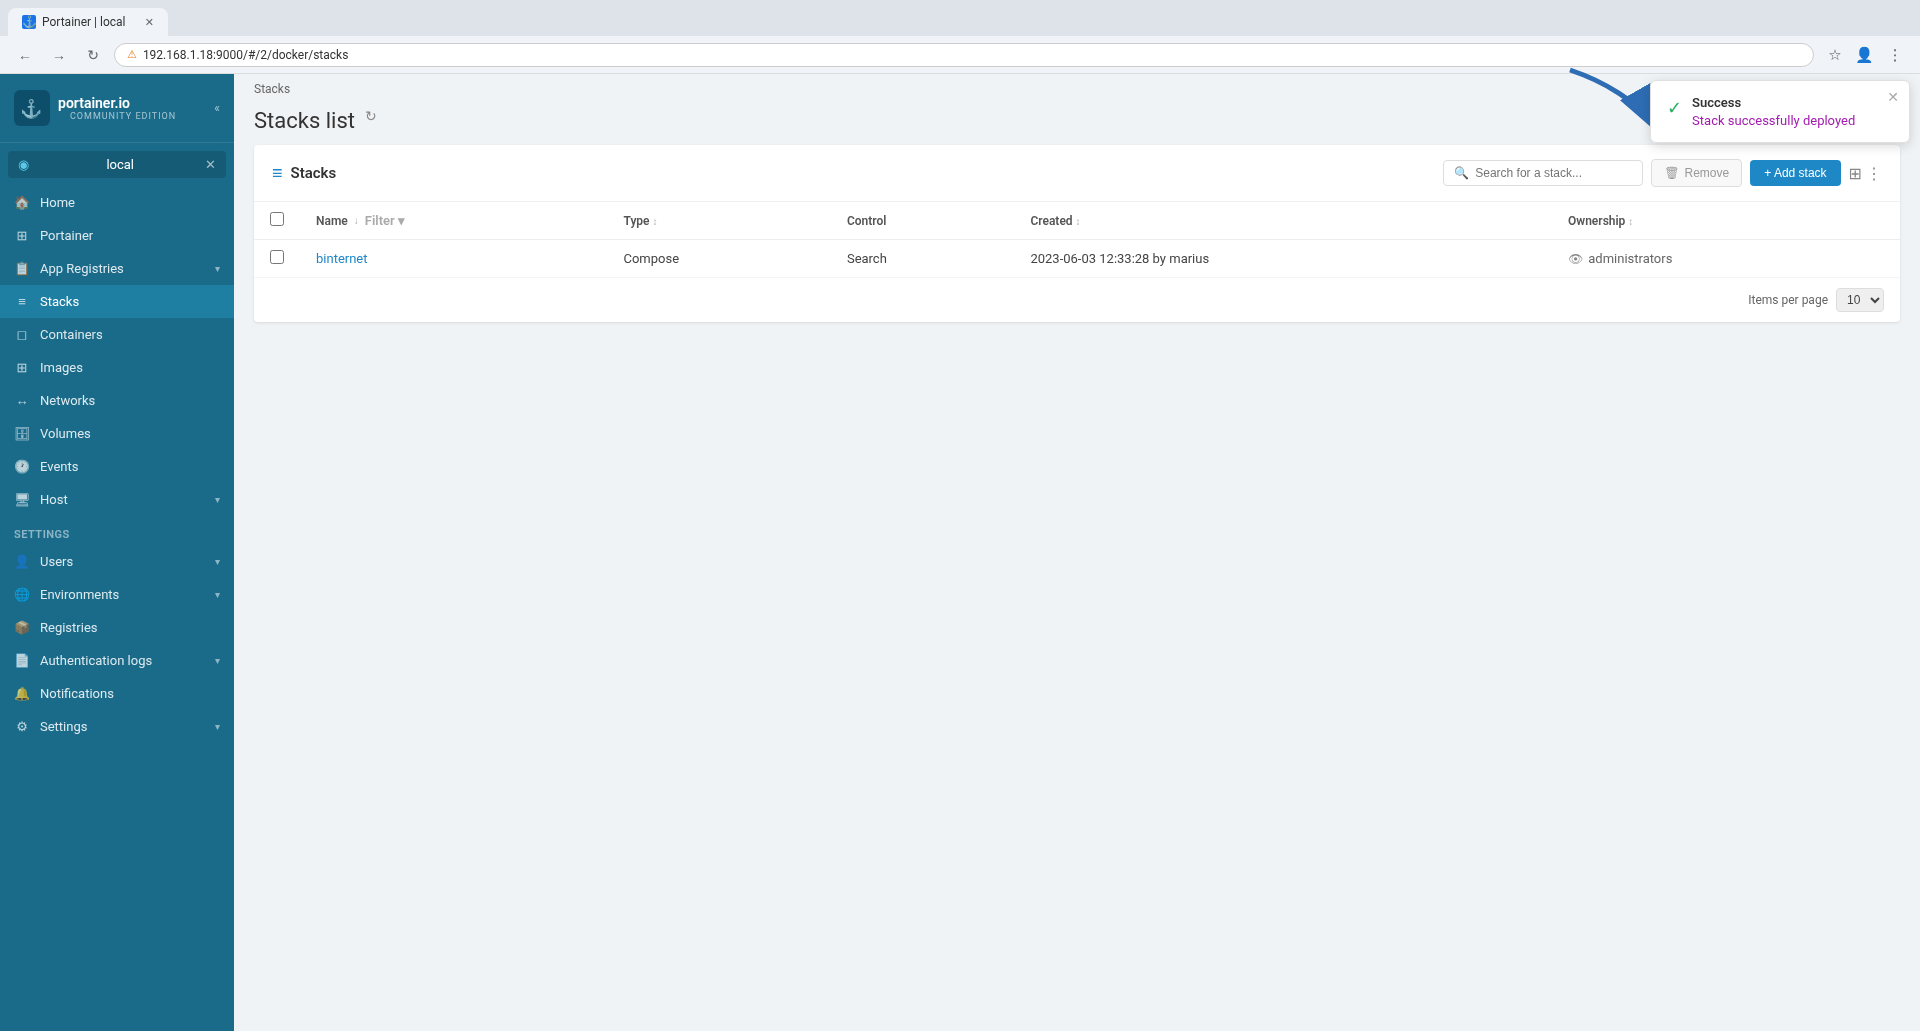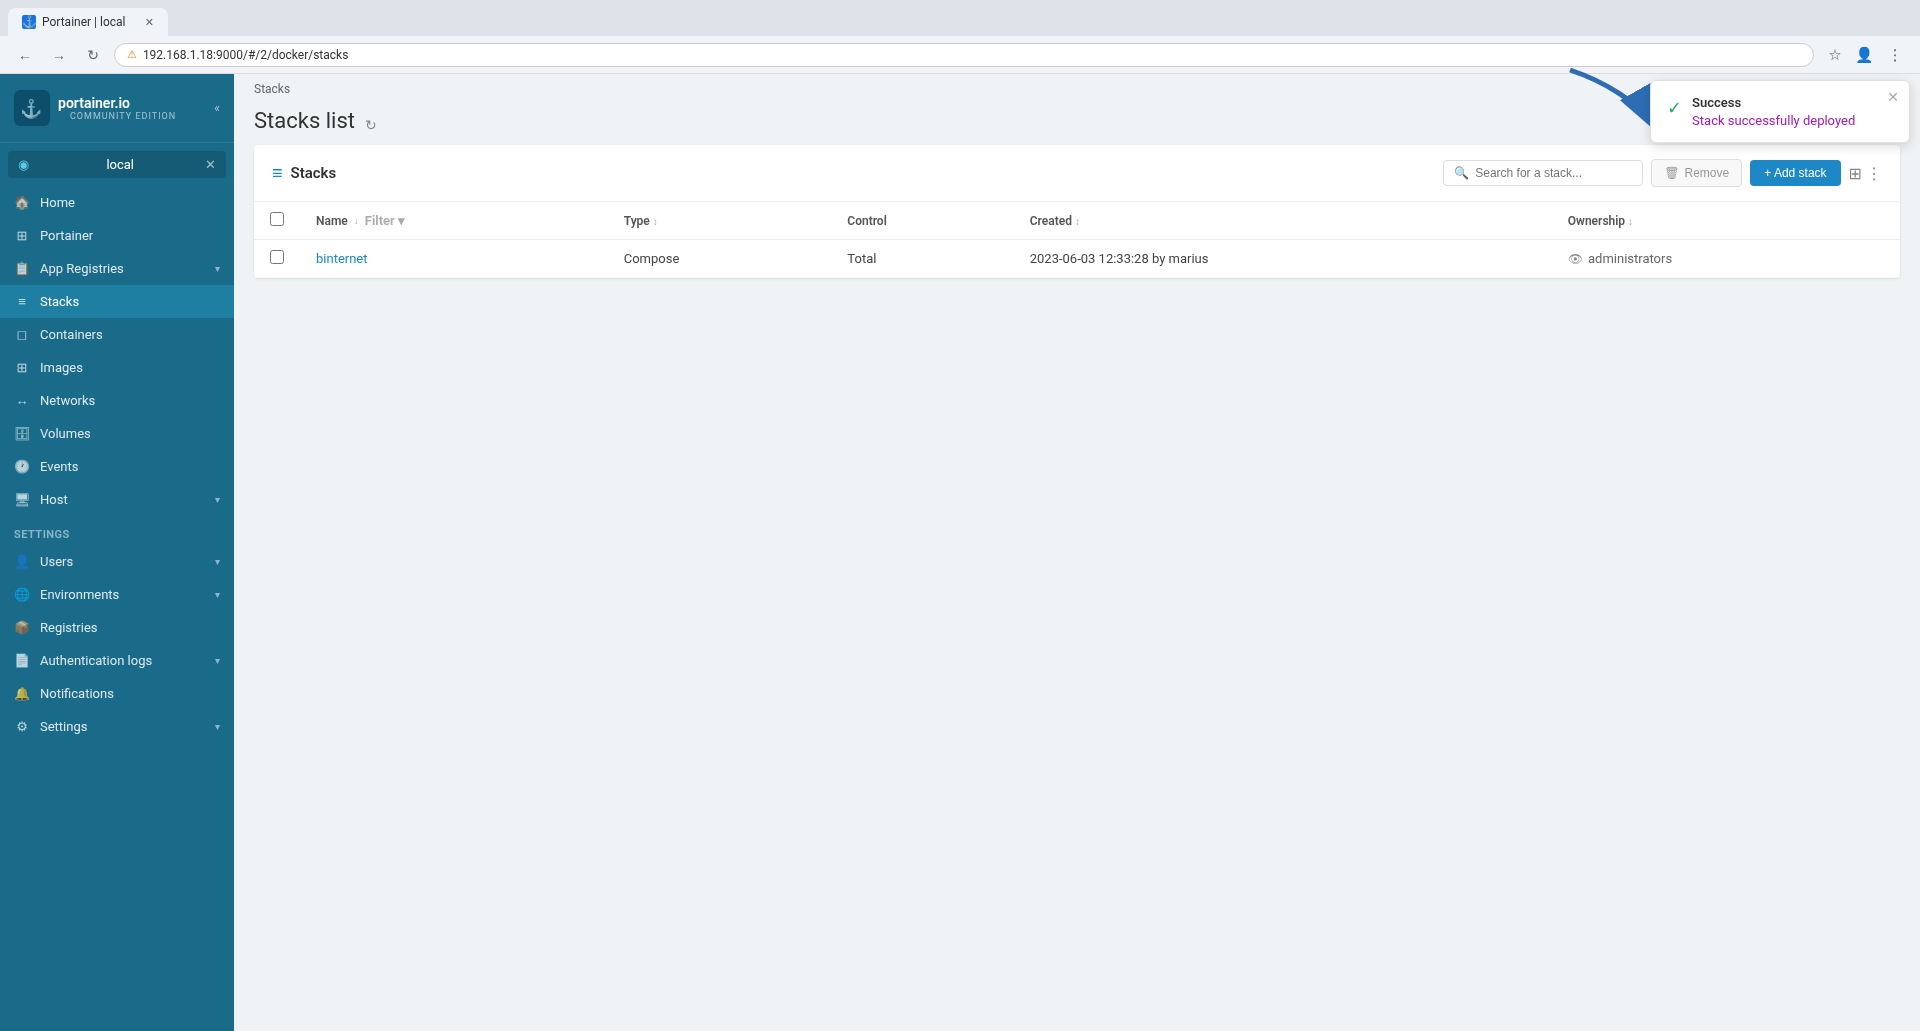--- a/index.html
+++ b/index.html
@@ -39,21 +39,21 @@
     .sidebar-item { display: flex; align-items: center; padding: 9px 14px; color: rgba(255,255,255,0.85); cursor: pointer; font-size: 13px; gap: 10px; }
     .sidebar-item.active { background: #1e7fa3; color: #fff; }
     .sidebar-item .item-icon { width: 16px; text-align: center; color: rgba(255,255,255,0.7); }
     .sidebar-item .item-arrow { margin-left: auto; font-size: 10px; color: rgba(255,255,255,0.5); }
 
     .sidebar-section-title { padding: 12px 14px 4px; color: rgba(255,255,255,0.5); font-size: 11px; font-weight: 600; text-transform: uppercase; letter-spacing: 0.5px; }
 
     
     .main-content { flex: 1; display: flex; flex-direction: column; overflow: auto; background: #f0f3f6; }
     .breadcrumb { padding: 8px 20px; font-size: 12px; color: #666; }
-    .page-header { padding: 4px 20px 12px; display: flex; align-items: flex-end; gap: 10px; }
+    .page-header { padding: 4px 20px 12px; display: flex; align-items: flex-start; gap: 10px; }
     .page-title { font-size: 22px; font-weight: 400; color: #333; }
     .refresh-btn { color: #888; cursor: pointer; font-size: 14px; }
 
     
     .card { background: #fff; margin: 0 20px 20px; border-radius: 4px; box-shadow: 0 1px 3px rgba(0,0,0,0.1); }
     .card-header { padding: 14px 18px; display: flex; align-items: center; gap: 10px; border-bottom: 1px solid #f0f0f0; }
     .card-header-left { display: flex; align-items: center; gap: 8px; flex: 1; }
     .stacks-icon { color: #1e88c7; font-size: 18px; }
     .card-title { font-size: 15px; font-weight: 600; color: #333; }
     .card-header-right { display: flex; align-items: center; gap: 8px; }
@@ -285,33 +285,41 @@
           </thead>
           <tbody>
             <tr>
               <td>
                 <input type="checkbox" class="checkbox" style="">
               </td>
               <td>
                 <a class="stack-link">binternet</a>
               </td>
               <td>Compose</td>
-              <td>Total</td>
+              <td>Search</td>
               <td>2023-06-03 12:33:28 by marius</td>
               <td>
                 <div class="ownership-cell">
                   <span class="ownership-icon">👁</span>
                   <span>administrators</span>
                 </div>
               </td>
             </tr>
           </tbody>
         </table>
       </div>
 
+      <div class="table-footer">
+        <span>Items per page</span>
+        <select class="per-page-select">
+          <option>10</option>
+          <option>25</option>
+          <option>50</option>
+        </select>
+      </div>
     </div>
   </div>
 </div>
 
 <div class="arrow-overlay">
   <svg width="120" height="90" viewBox="0 0 120 90">
     <defs>
       <marker id="arrowhead" markerWidth="10" markerHeight="7" refX="10" refY="3.5" orient="auto">
         <polygon points="0 0, 10 3.5, 0 7" fill="#2e6db4"></polygon>
       </marker>

